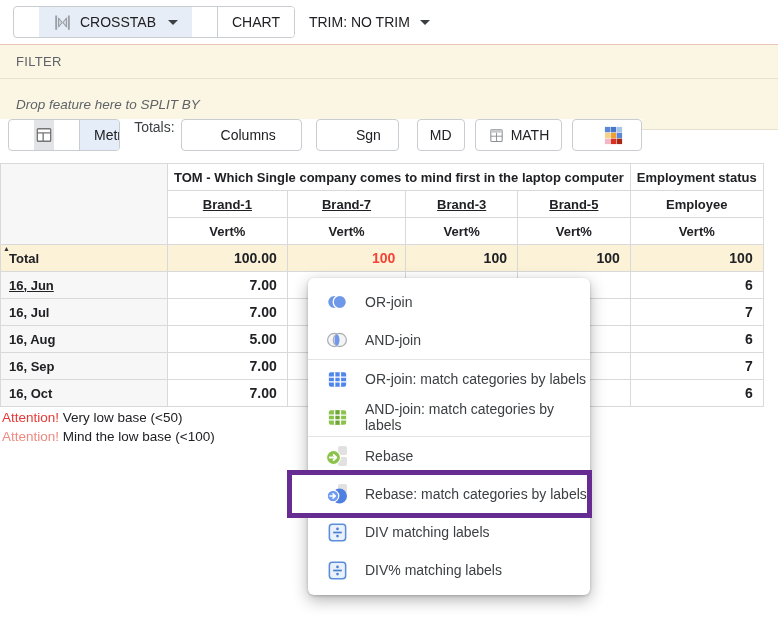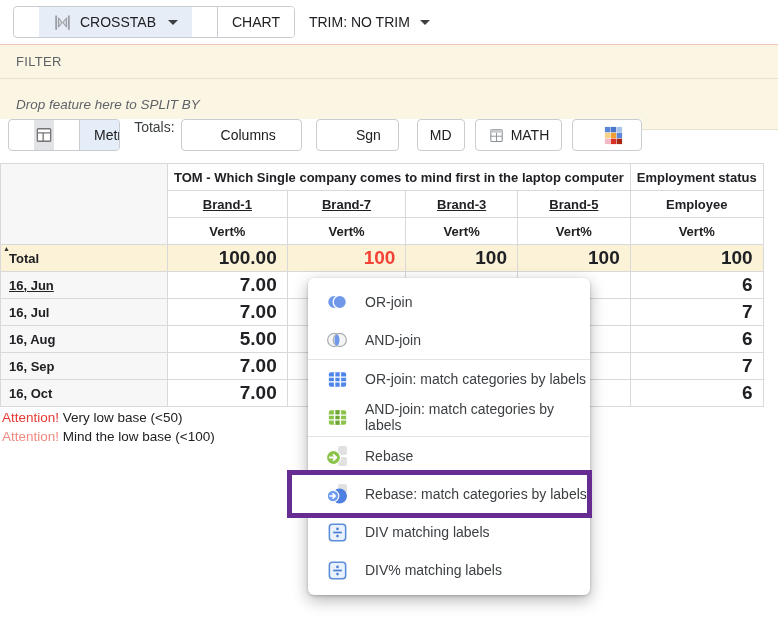--- a/index.html
+++ b/index.html
@@ -57,21 +57,21 @@
              font-size:13px; }
   .ct td, .ct th { border:1px solid #d9d9d9; height:27px; padding:0 6px; font-weight:bold;
                    overflow:hidden; white-space:nowrap; }
   .ct .corner { background:#f7f7f7; }
   .ct .ghead { text-align:left; padding-left:6px; background:#fff; }
   .ct .bhead { text-align:center; background:#fff; }
   .ct .bhead.link { text-decoration:underline; }
   .ct .mhead { text-align:center; background:#fff; }
   .ct .rowlbl { background:#f7f7f7; padding-left:8px; text-align:left; }
   .ct .rowlbl.link { text-decoration:underline; cursor:pointer; }
-  .ct .val { text-align:right; padding-right:10px; background:#fff; font-size:19px; }
+  .ct .val { text-align:right; padding-right:10px; background:#fff; font-size:14px; }
   .ct tr.total td { background:var(--total_row_bg,#fcf2d8); }
   .ct .val.red { color:var(--alert_value,#f44336); }
   .ct .totlbl { position:relative; padding-left:8px; }
   .sortmark { position:absolute; left:2px; top:0px; font-size:7px; color:#333; line-height:7px; }
 
   
   .notes { position:absolute; left:2px; top:408px; font-size:13.5px; line-height:19px; }
   .attn1 { color:var(--attention_strong,#e53935); }
   .attn2 { color:var(--attention_soft,#ef8a80); }
 

